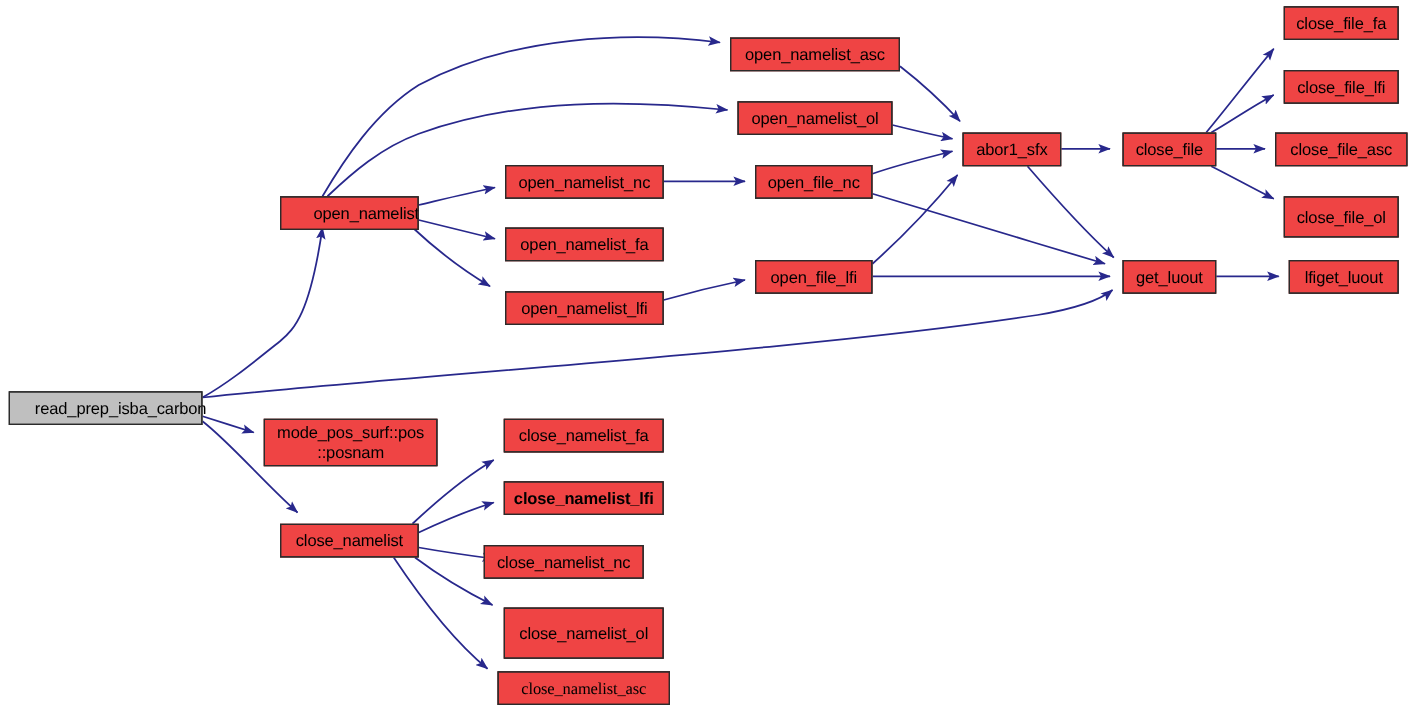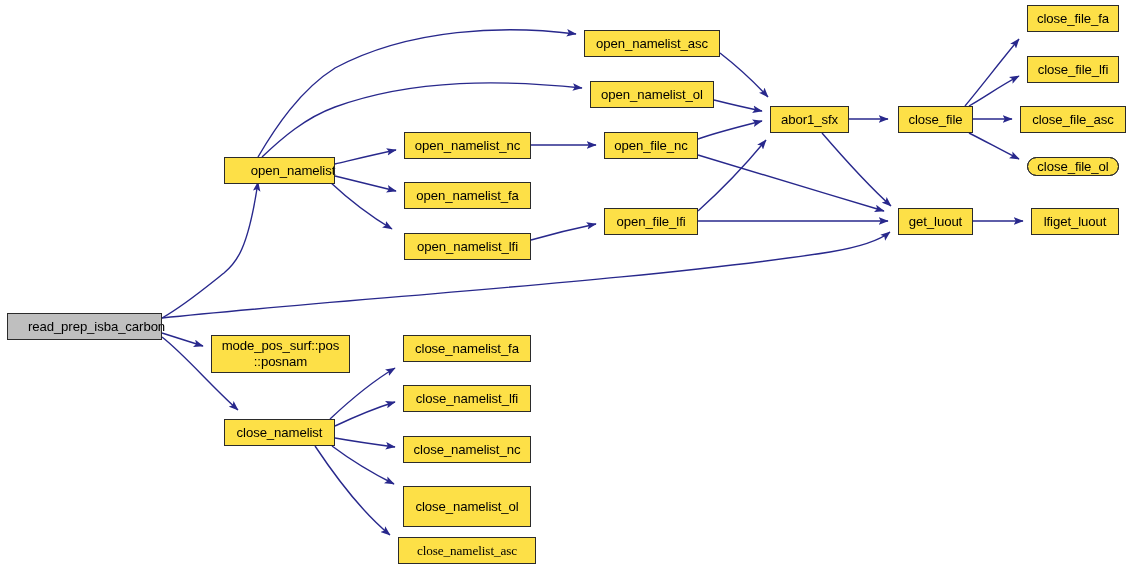--- a/index.html
+++ b/index.html
@@ -18,21 +18,21 @@
   #edge-layer {
     position: absolute;
     left: 0;
     top: 0;
     width: 1131px;
     height: 569px;
   }
   .graph-node {
     position: absolute;
     box-sizing: border-box;
-    background: #fde047;
+    background: #ef4444;
     border: 1px solid #2b2b2b;
     outline: 1px solid #2b2b2b;
     outline-offset: -1px;
     display: flex;
     align-items: center;
     justify-content: center;
     font-family: "Liberation Sans", sans-serif;
     font-size: 13.2px;
     color: #000000;
     line-height: 1.18;
@@ -105,21 +105,21 @@
       <div class="graph-node" style="left: 404px; top: 182px; width: 127px; height: 27px;"><span class="node-label">open_namelist_fa</span></div>
       <div class="graph-node" style="left: 404px; top: 233px; width: 127px; height: 27px;"><span class="node-label">open_namelist_lfi</span></div>
       <div class="graph-node" style="left: 604px; top: 132px; width: 94px; height: 27px;"><span class="node-label">open_file_nc</span></div>
       <div class="graph-node" style="left: 604px; top: 208px; width: 94px; height: 27px;"><span class="node-label">open_file_lfi</span></div>
       <div class="graph-node" style="left: 770px; top: 106px; width: 79px; height: 27px;"><span class="node-label">abor1_sfx</span></div>
       <div class="graph-node" style="left: 898px; top: 106px; width: 75px; height: 27px;"><span class="node-label">close_file</span></div>
       <div class="graph-node" style="left: 898px; top: 208px; width: 75px; height: 27px;"><span class="node-label">get_luout</span></div>
       <div class="graph-node" style="left: 1027px; top: 5px; width: 92px; height: 27px;"><span class="node-label">close_file_fa</span></div>
       <div class="graph-node" style="left: 1027px; top: 56px; width: 92px; height: 27px;"><span class="node-label">close_file_lfi</span></div>
       <div class="graph-node" style="left: 1020px; top: 106px; width: 106px; height: 27px;"><span class="node-label">close_file_asc</span></div>
-      <div class="graph-node" style="left: 1027px; top: 157px; width: 92px; height: 19px; border-radius: 13px;"><span class="node-label">close_file_ol</span></div>
+      <div class="graph-node" style="left: 1027px; top: 157px; width: 92px; height: 33px;"><span class="node-label">close_file_ol</span></div>
       <div class="graph-node" style="left: 1031px; top: 208px; width: 88px; height: 27px;"><span class="node-label">lfiget_luout</span></div>
       <div class="graph-node" style="left: 403px; top: 335px; width: 128px; height: 27px;"><span class="node-label">close_namelist_fa</span></div>
-      <div class="graph-node" style="left: 403px; top: 385px; width: 128px; height: 27px;"><span class="node-label">close_namelist_lfi</span></div>
-      <div class="graph-node" style="left: 403px; top: 436px; width: 128px; height: 27px;"><span class="node-label">close_namelist_nc</span></div>
+      <div class="graph-node" style="left: 403px; top: 385px; width: 128px; height: 27px; font-weight: bold;"><span class="node-label">close_namelist_lfi</span></div>
+      <div class="graph-node" style="left: 387px; top: 436px; width: 128px; height: 27px;"><span class="node-label">close_namelist_nc</span></div>
       <div class="graph-node" style="left: 403px; top: 486px; width: 128px; height: 41px;"><span class="node-label">close_namelist_ol</span></div>
       <div class="graph-node" style="left: 398px; top: 537px; width: 138px; height: 27px; font-family: Liberation Serif, serif;"><span class="node-label">close_namelist_asc</span></div>
     </div>
 </div>
 
 </body></html>

